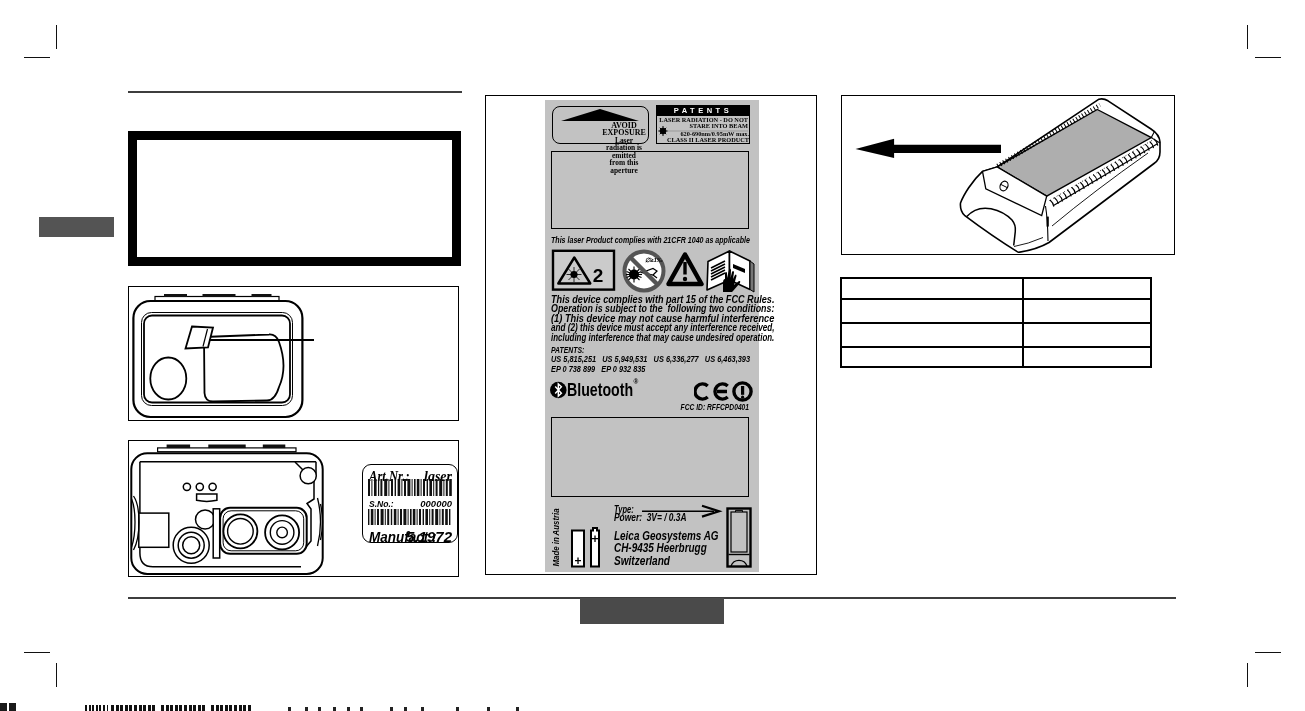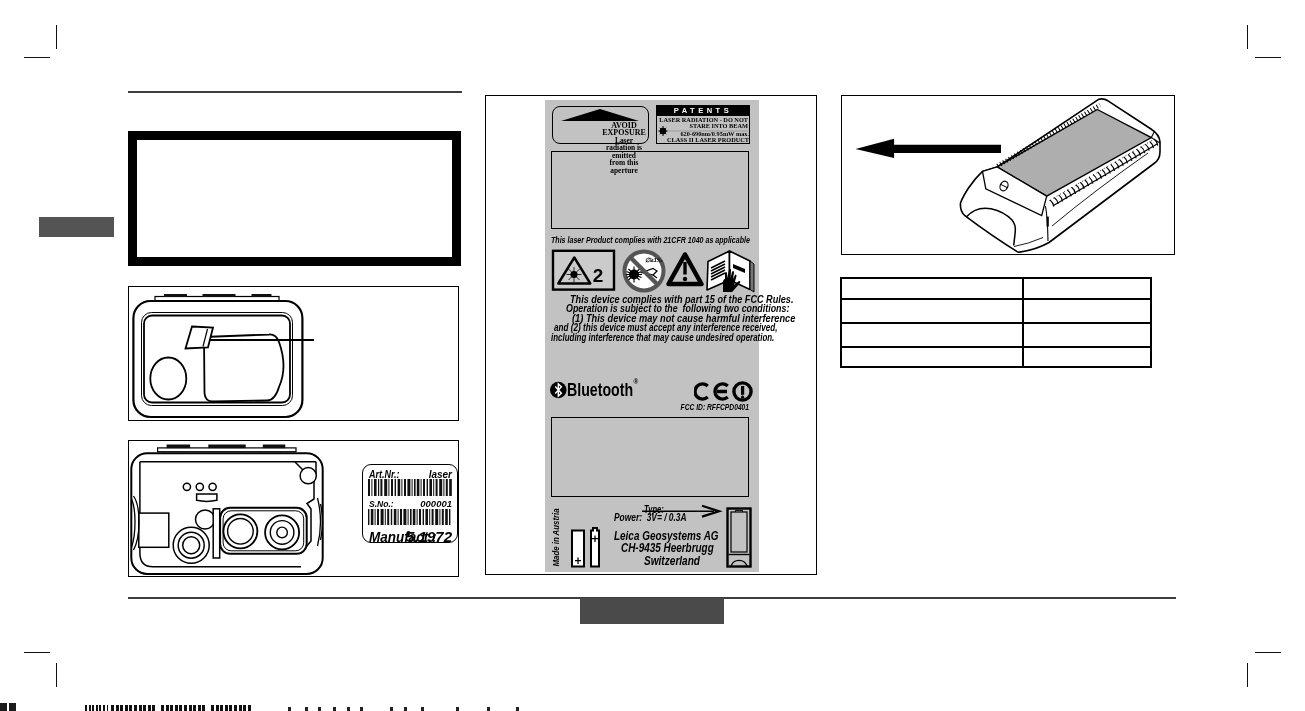--- a/index.html
+++ b/index.html
@@ -1,19 +1,19 @@
 <!DOCTYPE html>
 <html><head>
 <meta charset="utf-8">
 <style>
 html,body{margin:0;padding:0;background:#fff;}
 .page{position:relative;width:1305px;height:711px;background:#fff;overflow:hidden;font-family:"Liberation Sans",sans-serif;}
 .abs{position:absolute;}
 .cx{display:inline-block;transform-origin:0 50%;white-space:nowrap;}
-.bi{font-style:italic;font-weight:bold;text-align:center;}
+.bi{font-style:italic;font-weight:bold;}
 </style>
 </head>
 <body>
 <div class="page">
 
 <div class="abs" style="left:56px;top:25px;width:1.4px;height:24px;background:#111;"></div>
 
 <div class="abs" style="left:24px;top:56.5px;width:26px;height:1.4px;background:#111;"></div>
 
 <div class="abs" style="left:1247px;top:25px;width:1.4px;height:24px;background:#111;"></div>
@@ -104,21 +104,21 @@
     <circle cx="153.1" cy="91.4" r="11.8" stroke-width="1.4"></circle>
     <circle cx="153.1" cy="91.4" r="5.3" stroke-width="1.4"></circle>
     <path d="M4.5,55 Q10,63 10,81 Q10,99 4.5,109" stroke-width="1.3"></path>
     <path d="M2.6,58 Q6,66 6,81 Q6,96 2.6,106" stroke-width="1.3"></path>
     <path d="M188.5,57 Q194.5,81 188.5,105" stroke-width="1.3"></path>
     <path d="M191.5,63 Q195.5,81 191.5,99" stroke-width="1.3"></path>
   </g>
 </svg>
 
 <div class="abs" style="left:233px;top:22.5px;width:96px;height:79px;border:1.7px solid #000;border-radius:9px;box-sizing:border-box;background:#fff;font-style:italic;font-weight:bold;">
-  <div class="abs" style="left:6px;top:4px;width:83px;font-size:10px;"><span class="cx" style="transform:scaleX(.9);">Art.Nr.:</span><span class="abs" style="right:0;">laser</span></div>
+  <div class="abs" style="left:6px;top:4px;width:83px;font-size:14px;font-family:Liberation Serif, serif;"><span class="cx" style="transform:scaleX(.9);">Art.Nr.:</span><span class="abs" style="right:0;">laser</span></div>
 
   <svg class="abs" style="left:5px;top:14px;" width="85" height="17" viewBox="0 0 85 17">
     <g fill="#111">
       <rect x="0" y="0" width="2" height="17"></rect>
             <rect x="3.4" y="0" width="1" height="17"></rect>
             <rect x="6" y="0" width="2.6" height="17"></rect>
             <rect x="10" y="0" width="1.2" height="17"></rect>
             <rect x="12.4" y="0" width="2" height="17"></rect>
             <rect x="16.2" y="0" width="3" height="17"></rect>
             <rect x="20.4" y="0" width="1" height="17"></rect>
@@ -136,21 +136,21 @@
             <rect x="58.6" y="0" width="1.4" height="17"></rect>
             <rect x="61.4" y="0" width="2.6" height="17"></rect>
             <rect x="65.2" y="0" width="1" height="17"></rect>
             <rect x="67.6" y="0" width="2" height="17"></rect>
             <rect x="71.2" y="0" width="3" height="17"></rect>
             <rect x="75.4" y="0" width="1" height="17"></rect>
             <rect x="77.8" y="0" width="2" height="17"></rect>
             <rect x="81.2" y="0" width="2.6" height="17"></rect>
     </g>
   </svg>
-  <div class="abs" style="left:6px;top:33px;width:83px;font-size:9.5px;"><span class="cx" style="transform:scaleX(.9);">S.No.:</span><span class="abs" style="right:0;">000001</span></div>
+  <div class="abs" style="left:6px;top:33px;width:83px;font-size:9.5px;"><span class="cx" style="transform:scaleX(.9);">S.No.:</span><span class="abs" style="right:0;">000000</span></div>
 
   <svg class="abs" style="left:5px;top:44px;" width="85" height="16" viewBox="0 0 85 16">
     <g fill="#111">
       <rect x="0" y="0" width="1.4" height="16"></rect>
             <rect x="2.8" y="0" width="2.6" height="16"></rect>
             <rect x="6.6" y="0" width="1" height="16"></rect>
             <rect x="9" y="0" width="2" height="16"></rect>
             <rect x="12.6" y="0" width="3" height="16"></rect>
             <rect x="16.8" y="0" width="1" height="16"></rect>
             <rect x="19.2" y="0" width="2" height="16"></rect>
@@ -263,20 +263,25 @@
     </svg>
 
     <div class="abs bi" style="left:6px;top:195.5px;font-size:11px;line-height:9.45px;">
       <span class="cx" style="transform:scaleX(.829);">This device complies with part 15 of the FCC Rules.</span><br>
       <span class="cx" style="transform:scaleX(.805);">Operation is subject to the&nbsp; following two conditions:</span><br>
       <span class="cx" style="transform:scaleX(.842);">(1) This device may not cause harmful interference</span><br>
       <span class="cx" style="transform:scaleX(.74);">and (2) this device must accept any interference received,</span><br>
       <span class="cx" style="transform:scaleX(.722);">including interference that may cause undesired operation.</span>
     </div>
 
+    <div class="abs bi" style="left:6px;top:246.5px;font-size:8.8px;line-height:9.3px;">
+      <span class="cx" style="transform:scaleX(.78);">PATENTS:</span><br>
+      <span class="cx" style="transform:scaleX(.839);">US 5,815,251&nbsp;&nbsp; US 5,949,531&nbsp;&nbsp; US 6,336,277&nbsp;&nbsp; US 6,463,393</span><br>
+      <span class="cx" style="transform:scaleX(.833);">EP 0 738 899&nbsp;&nbsp; EP 0 932 835</span>
+    </div>
 
     <svg class="abs" style="left:5px;top:279px;" width="90" height="22" viewBox="0 0 90 22">
       <circle cx="8.3" cy="11" r="8.3" fill="#000"></circle>
       <path d="M5.2,7.5 L11.4,14.3 L8.3,17.1 L8.3,4.9 L11.4,7.7 L5.2,14.5" stroke="#fff" stroke-width="1.4" fill="none" stroke-linejoin="miter"></path>
     </svg>
     <div class="abs" style="left:22px;top:280px;font-size:17.5px;font-weight:bold;"><span class="cx" style="transform:scaleX(.81);">Bluetooth</span><span class="abs" style="font-size:6.5px;left:67px;top:-2px;">®</span></div>
 
     <svg class="abs" style="left:149px;top:281px;" width="38" height="21" viewBox="0 0 38 21">
       <g fill="none" stroke="#000" stroke-width="3.4">
         <path d="M13.7,4.9 A7.6,7.6 0 1 0 13.7,16.1"></path>

